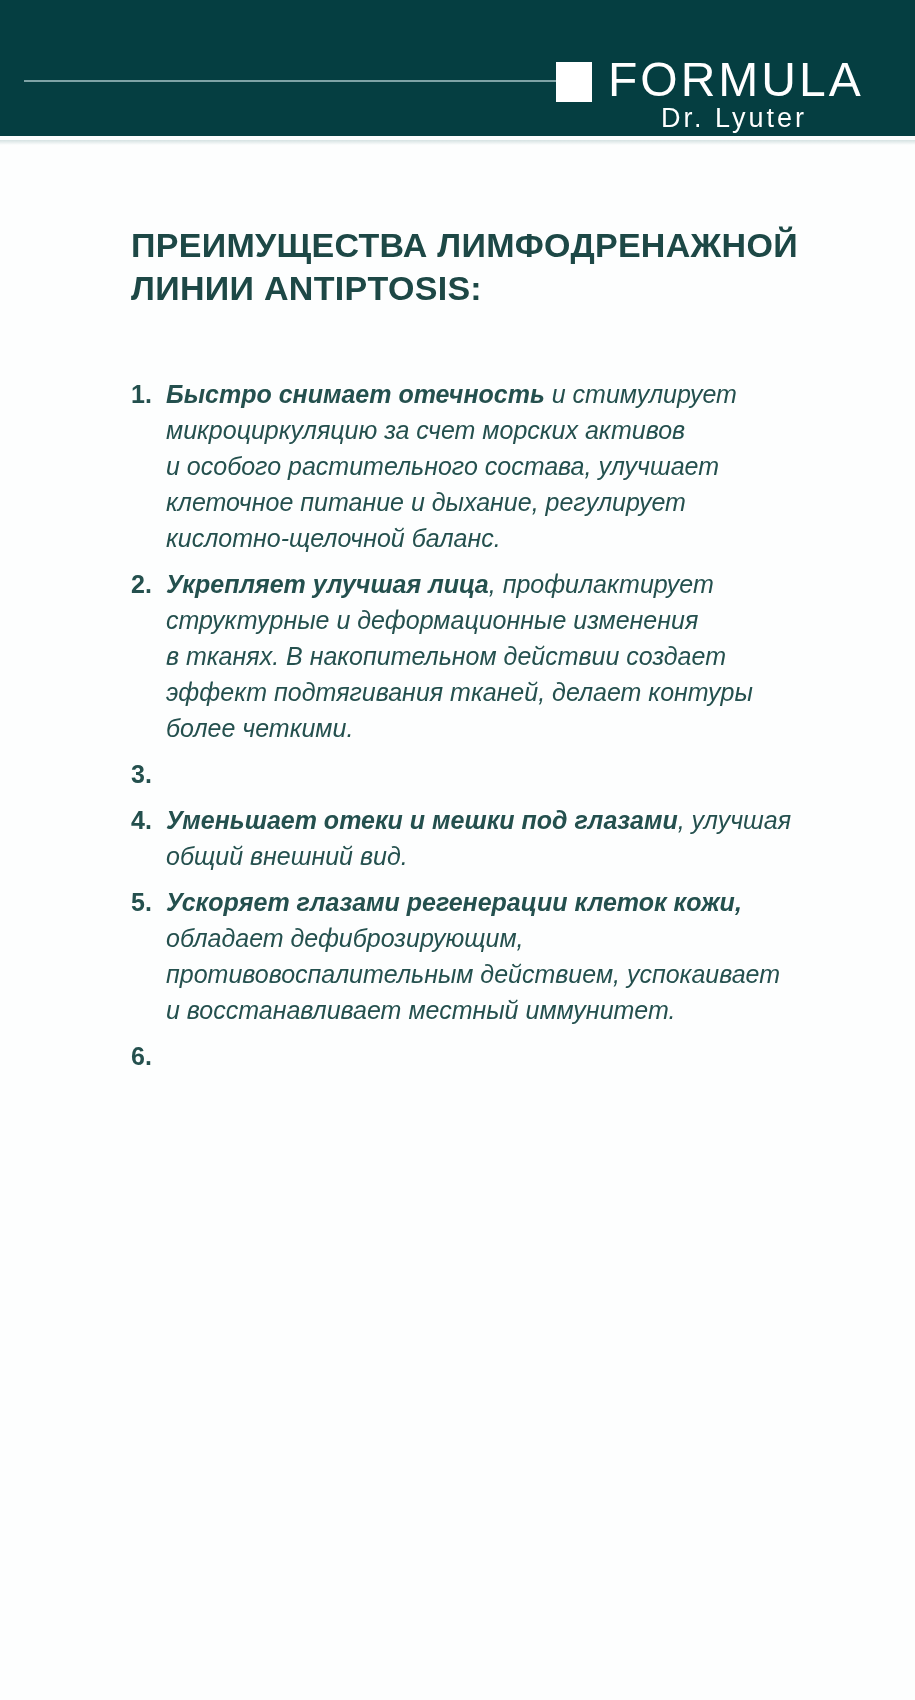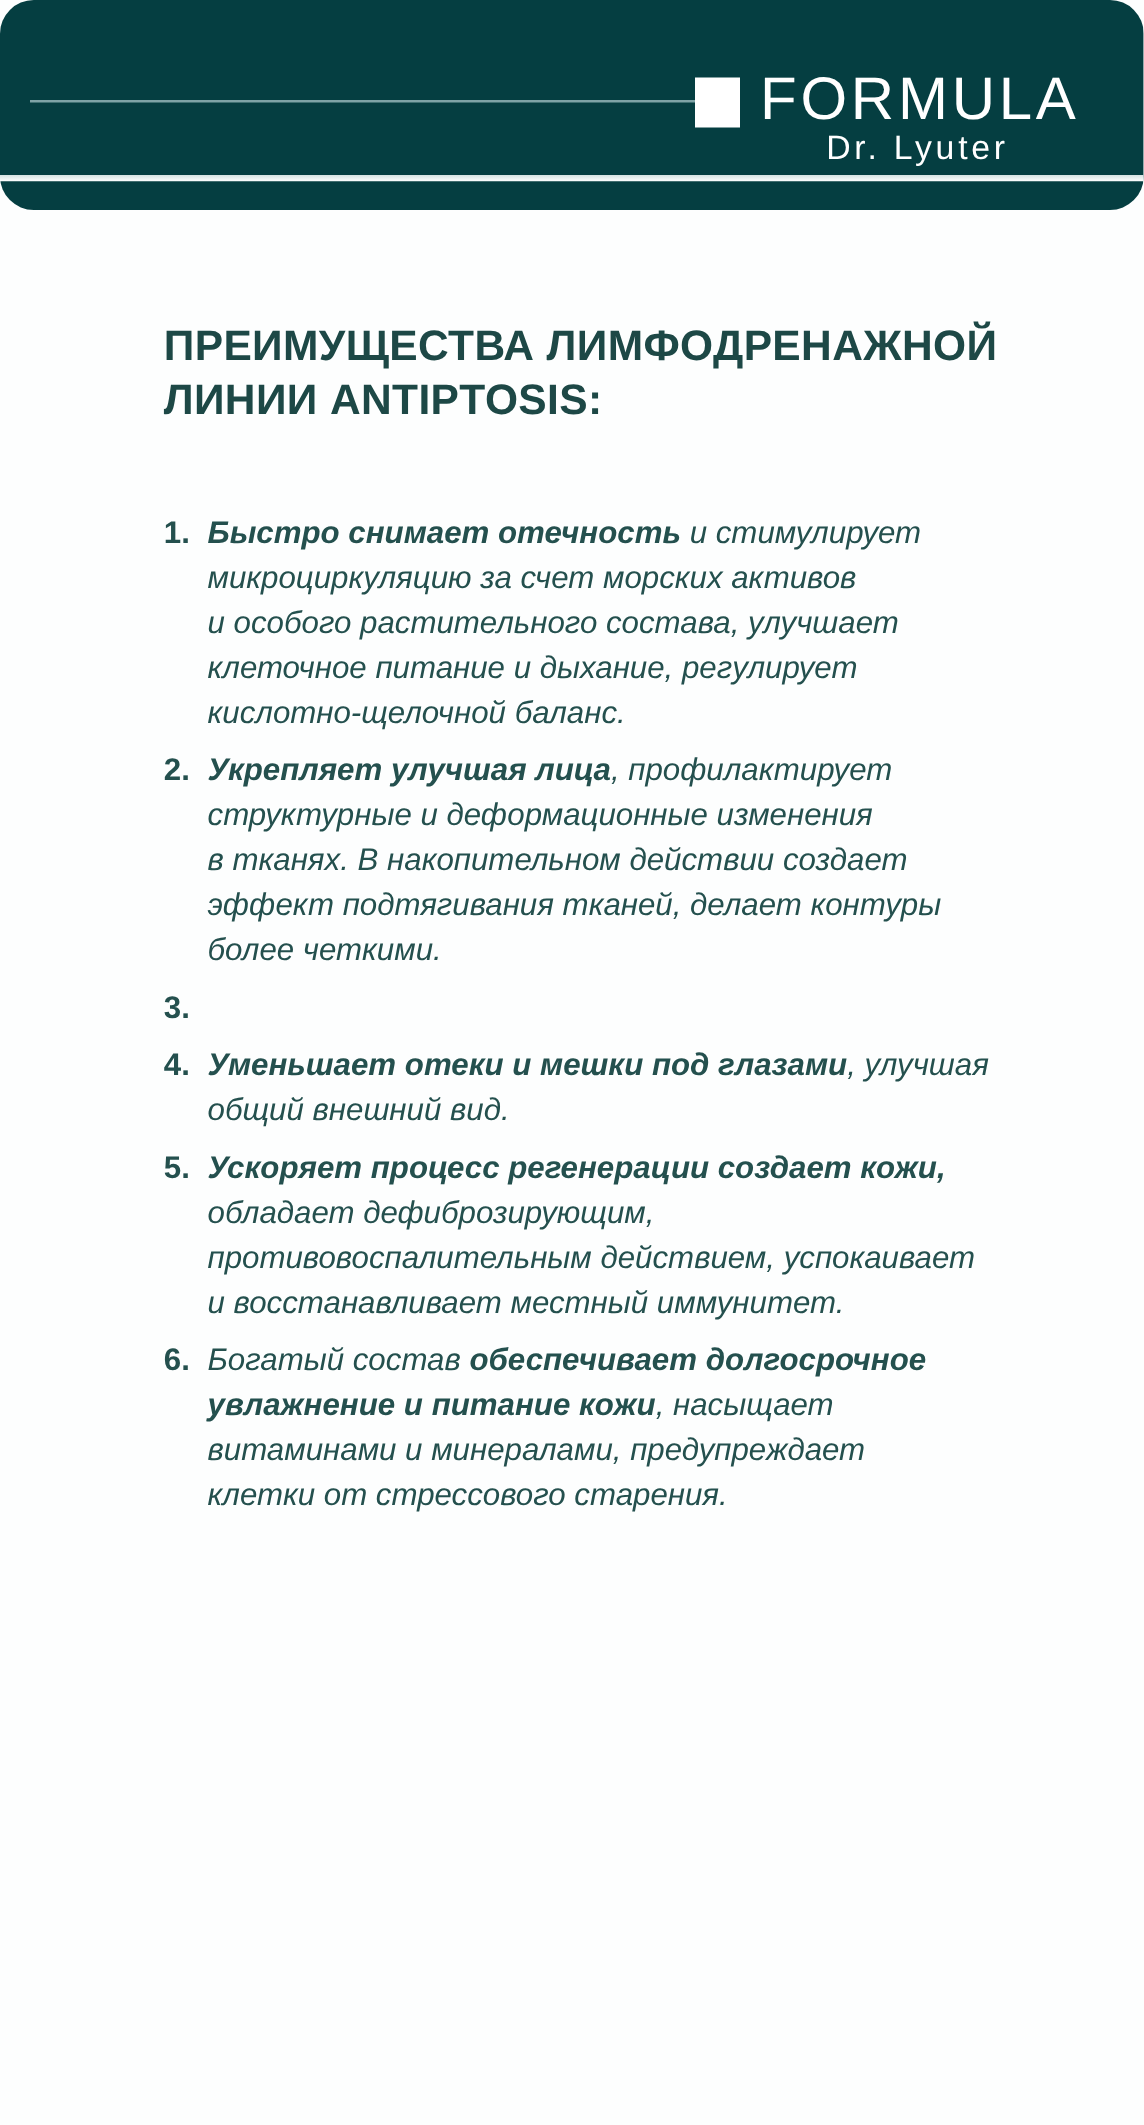--- a/index.html
+++ b/index.html
@@ -11,23 +11,22 @@
     width: 915px;
     height: 1700px;
     background: #fdfefe;
     overflow: hidden;
   }
 
   
   .header {
     position: relative;
     width: 100%;
-    height: 168px;
+    height: 136px;
     background: #053e41;
-    border-radius: 27px;
   }
   .header-edge {
     position: absolute;
     top: 140px;
     left: 0;
     width: 100%;
     height: 5px;
     background: linear-gradient(#d5e2e2, #fdfefe);
   }
   .header-rule {
@@ -142,28 +141,24 @@
       <li class="benefit-item">
           <span class="item-number">3.</span>
         </li>
       <li class="benefit-item">
           <span class="item-number">4.</span>
           <div class="item-text"><span></span><span class="b">Уменьшает отеки и мешки под глазами</span><span>, улучшая
 общий внешний вид.</span></div>
         </li>
       <li class="benefit-item">
           <span class="item-number">5.</span>
-          <div class="item-text"><span></span><span class="b">Ускоряет процесс регенерации создает кожи,</span><span>
+          <div class="item-text"><span></span><span class="b">Ускоряет глазами регенерации клеток кожи,</span><span>
 обладает дефиброзирующим,
 противовоспалительным действием, успокаивает
 и восстанавливает местный иммунитет.</span></div>
         </li>
       <li class="benefit-item">
           <span class="item-number">6.</span>
-          <div class="item-text"><span>Богатый состав </span><span class="b">обеспечивает долгосрочное
-увлажнение и питание кожи</span><span>, насыщает
-витаминами и минералами, предупреждает
-клетки от стрессового старения.</span></div>
         </li>
     </ol>
   </div>
 
 </div>
 
 </body></html>

